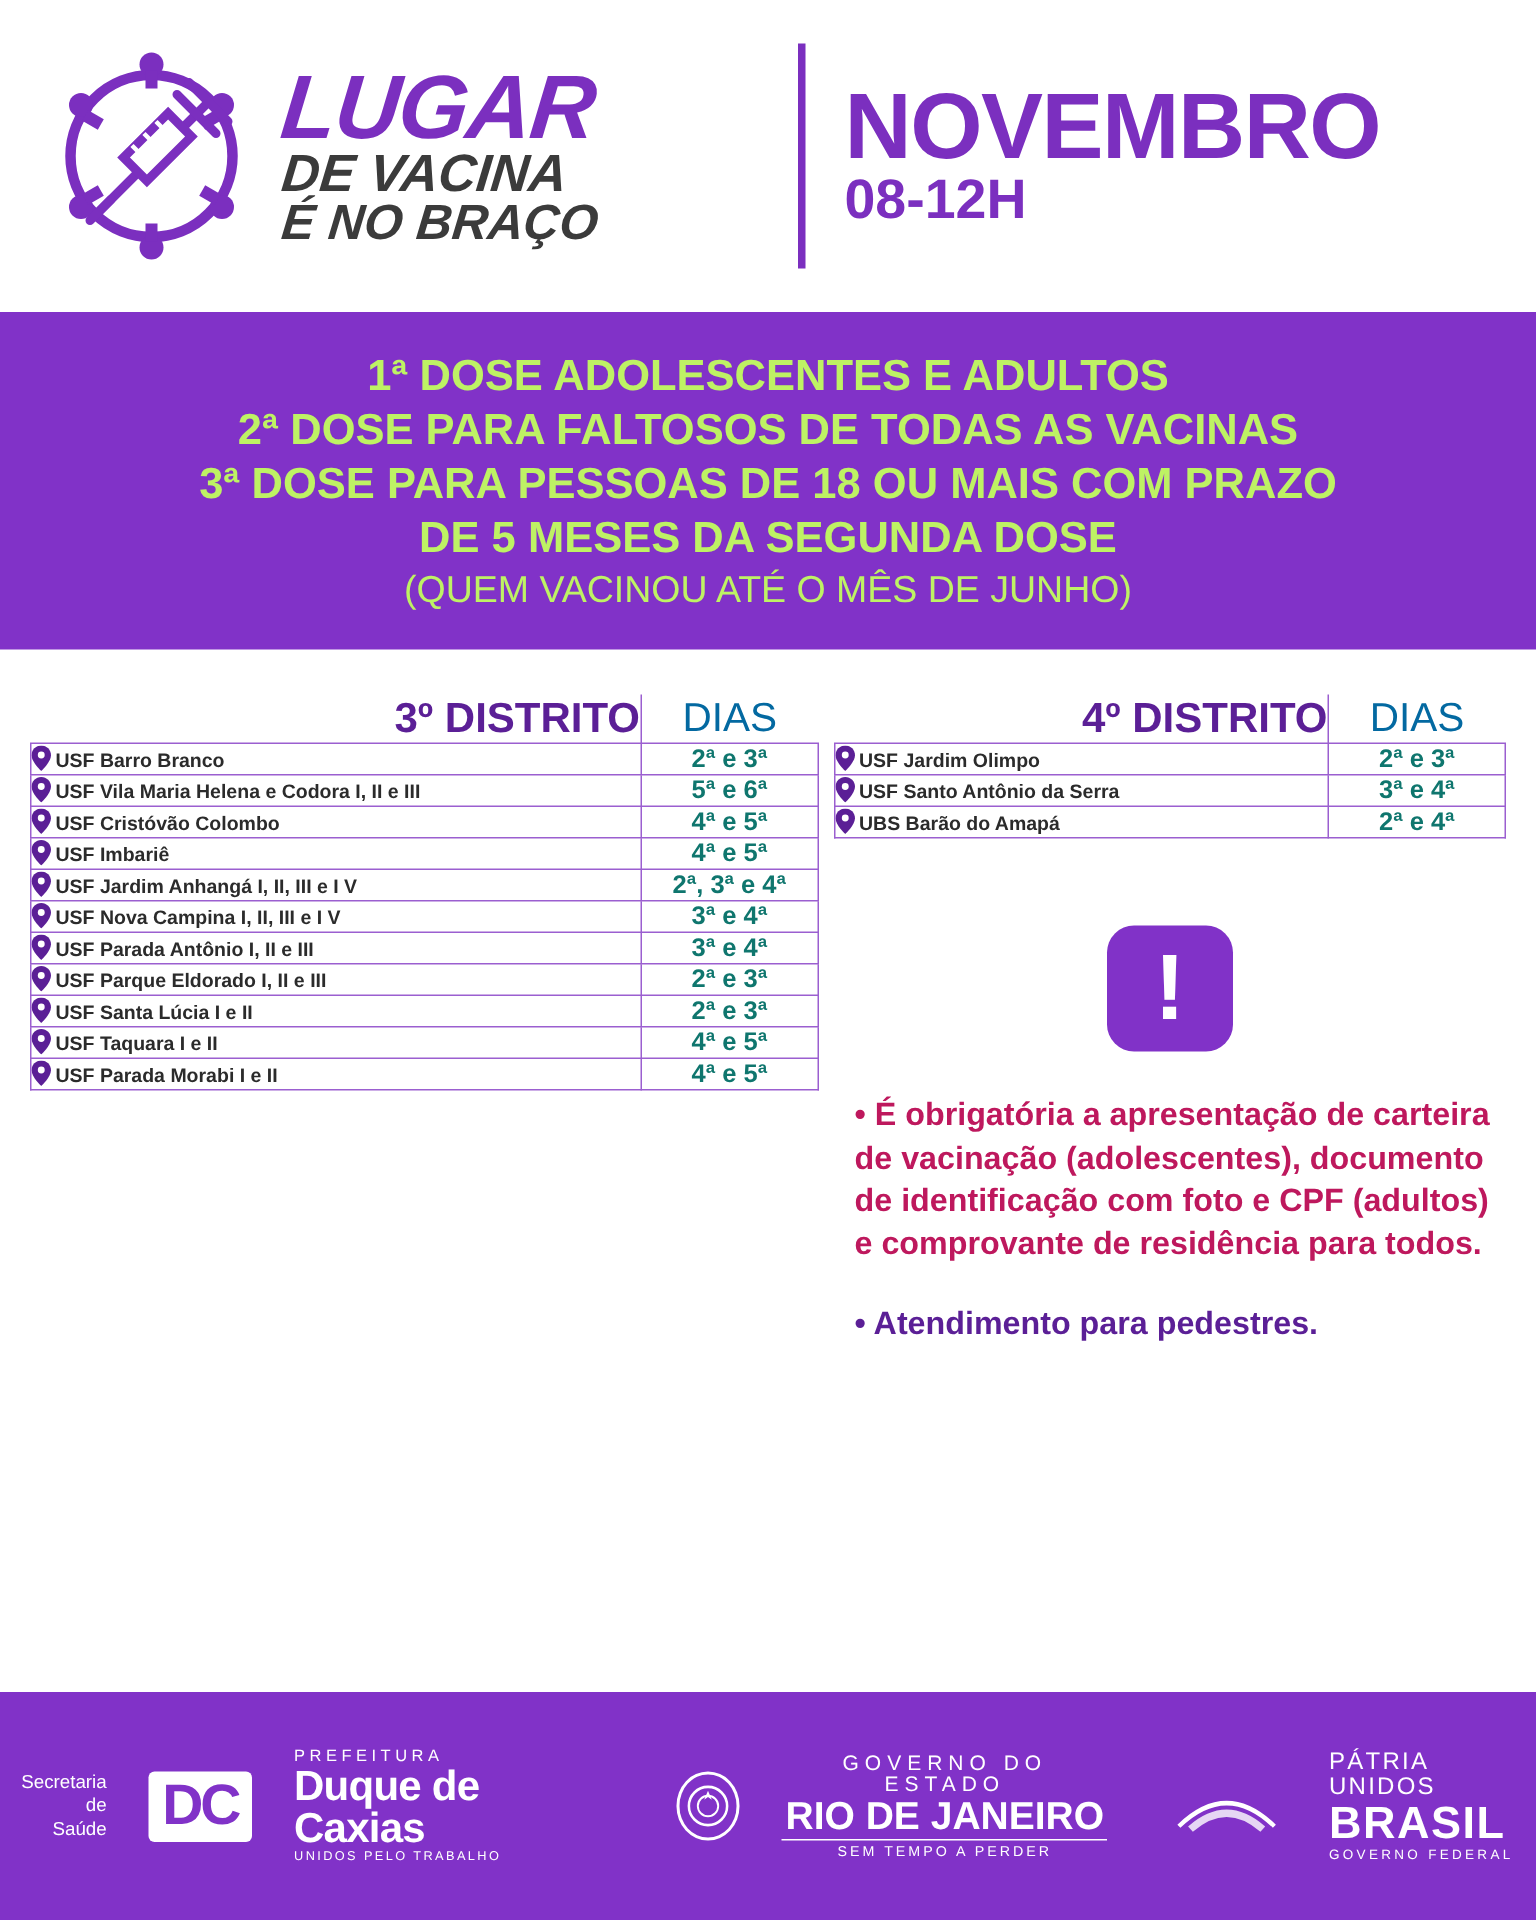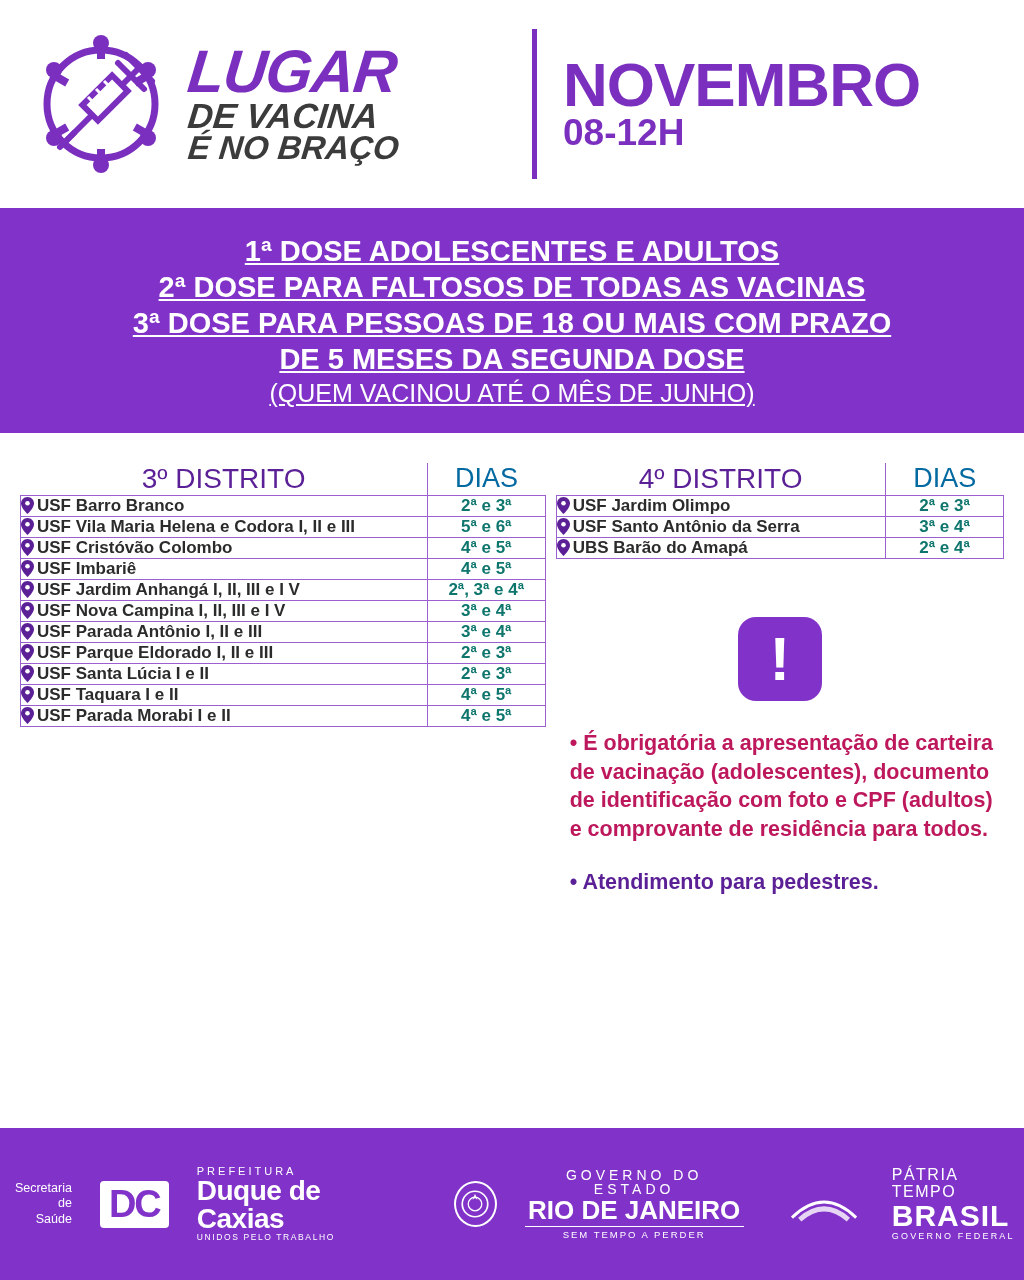--- a/index.html
+++ b/index.html
@@ -97,24 +97,23 @@
     font-size: 37px;
     font-weight: bold;
     color: #7b2fbf;
     letter-spacing: 0px;
     margin-top: -2px;
   }
 
   
   .banner {
     background: #8132c8;
-    color: #ffffff;
+    color: #bef264;
     text-align: center;
     padding: 26px 20px 24px 20px;
-    text-decoration: underline;
   }
   .banner-line {
     font-weight: bold;
     line-height: 1.24;
   }
   .bl1 { font-size: 29px; }
   .bl2 { font-size: 29px; }
   .bl3 { font-size: 29px; }
   .bl4 { font-size: 29px; }
   .bl5 { font-size: 25px; font-weight: normal; }
@@ -132,41 +131,41 @@
   table.dist {
     border-collapse: collapse;
     width: 100%;
     table-layout: fixed;
   }
   table.dist th, table.dist td {
     border: 1.5px solid #9b5fd0;
     padding: 0;
   }
   .th-name {
-    text-align: center;
+    text-align: right;
     padding: 6px 10px 8px 14px;
     font-size: 28px;
-    font-weight: normal;
+    font-weight: bold;
     color: #5b1f96;
     border-top: none !important;
     border-left: none !important;
     margin-left: 37px;
   }
   .th-days {
     text-align: center;
     padding: 6px 6px 8px 6px;
     font-size: 27px;
     font-weight: normal;
     color: #0369a1;
     border-top: none !important;
     border-right: none !important;
     width: 118px;
   }
   .td-name {
-    font-size: 17px;
+    font-size: 13px;
     font-weight: bold;
     color: #2b2b2b;
     padding: 9px 4px 9px 6px;
     white-space: nowrap;
   }
   .td-days {
     font-size: 17px;
     font-weight: bold;
     color: #0f766e;
     text-align: center;
@@ -492,20 +491,20 @@
         <div class="rj-l3">SEM TEMPO A PERDER</div>
       </div>
     </div>
 
     <div class="f-sec">
       <svg class="br-arc" viewBox="0 0 70 40">
         <path d="M2 34 Q35 2 68 34" fill="none" stroke="#ffffff" stroke-width="3"></path>
         <path d="M10 36 Q35 14 60 36" fill="none" stroke="#ffffff" stroke-width="5" opacity="0.8"></path>
       </svg>
       <div class="br-text">
-        <div class="br-l1">PÁTRIA TEMPO</div>
+        <div class="br-l1">PÁTRIA UNIDOS</div>
         <div class="br-l2">BRASIL</div>
         <div class="br-l3">GOVERNO FEDERAL</div>
       </div>
     </div>
   </div>
 
 </div>
 
 </body></html>

